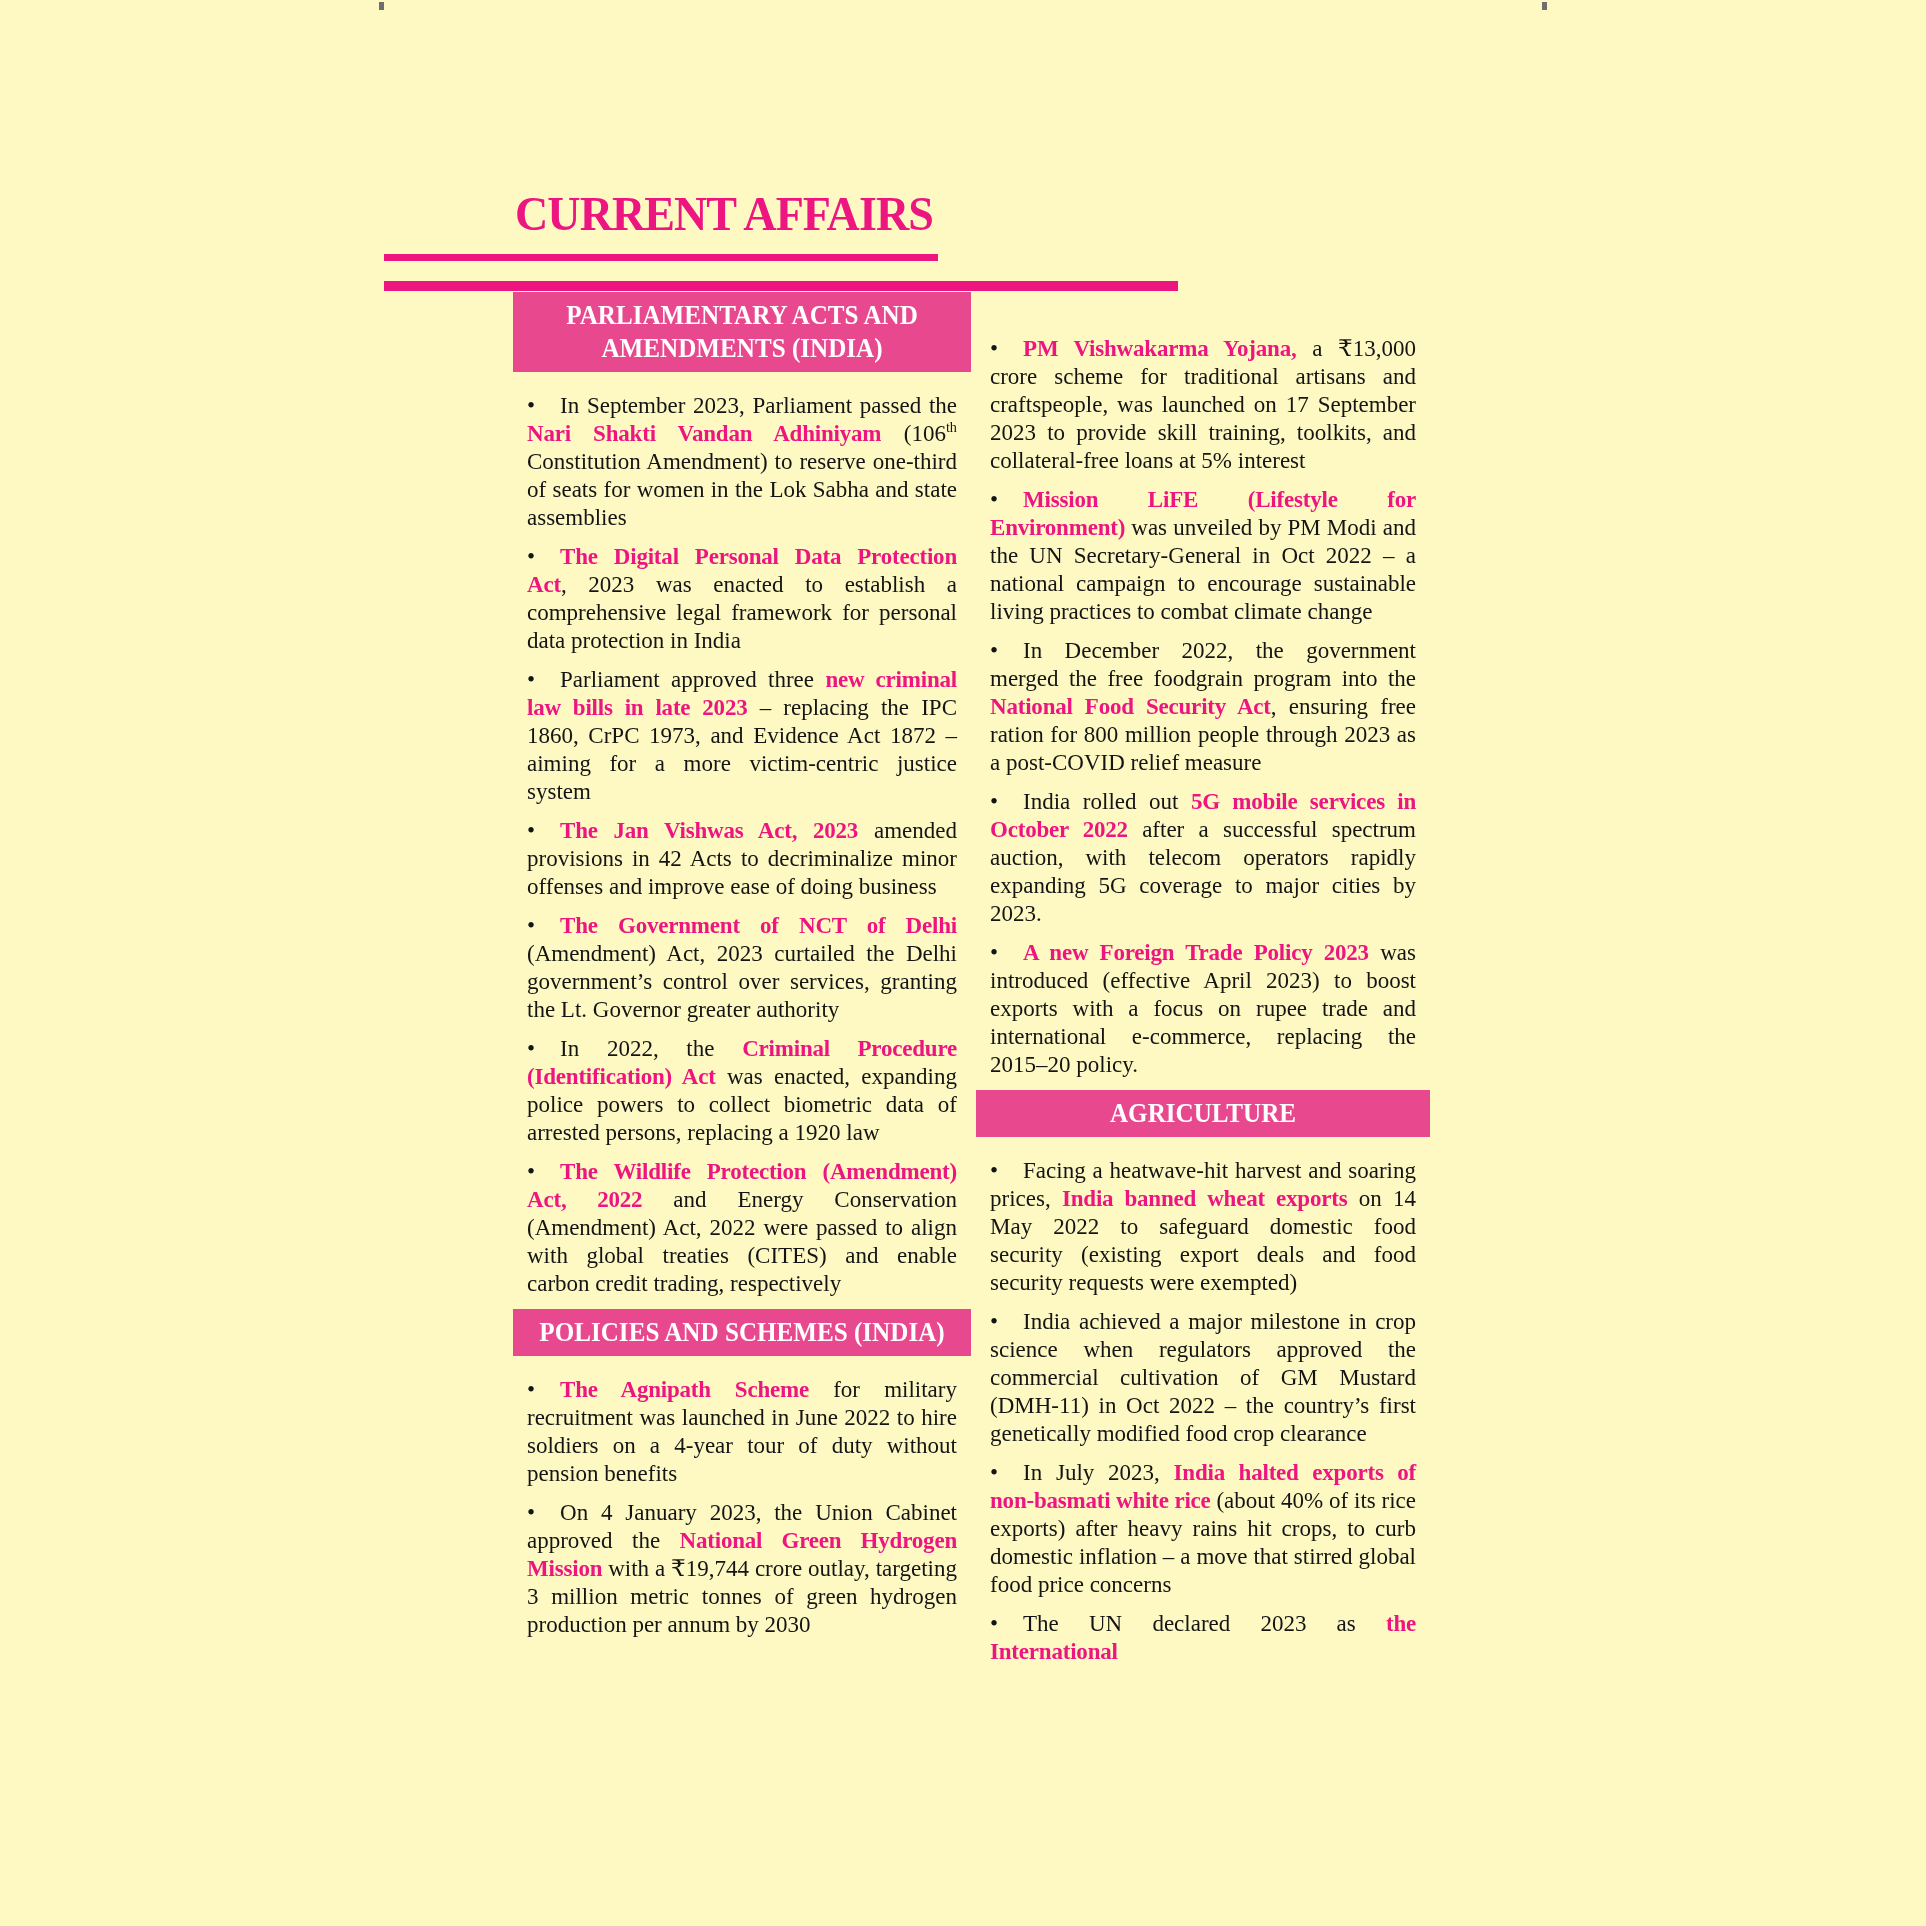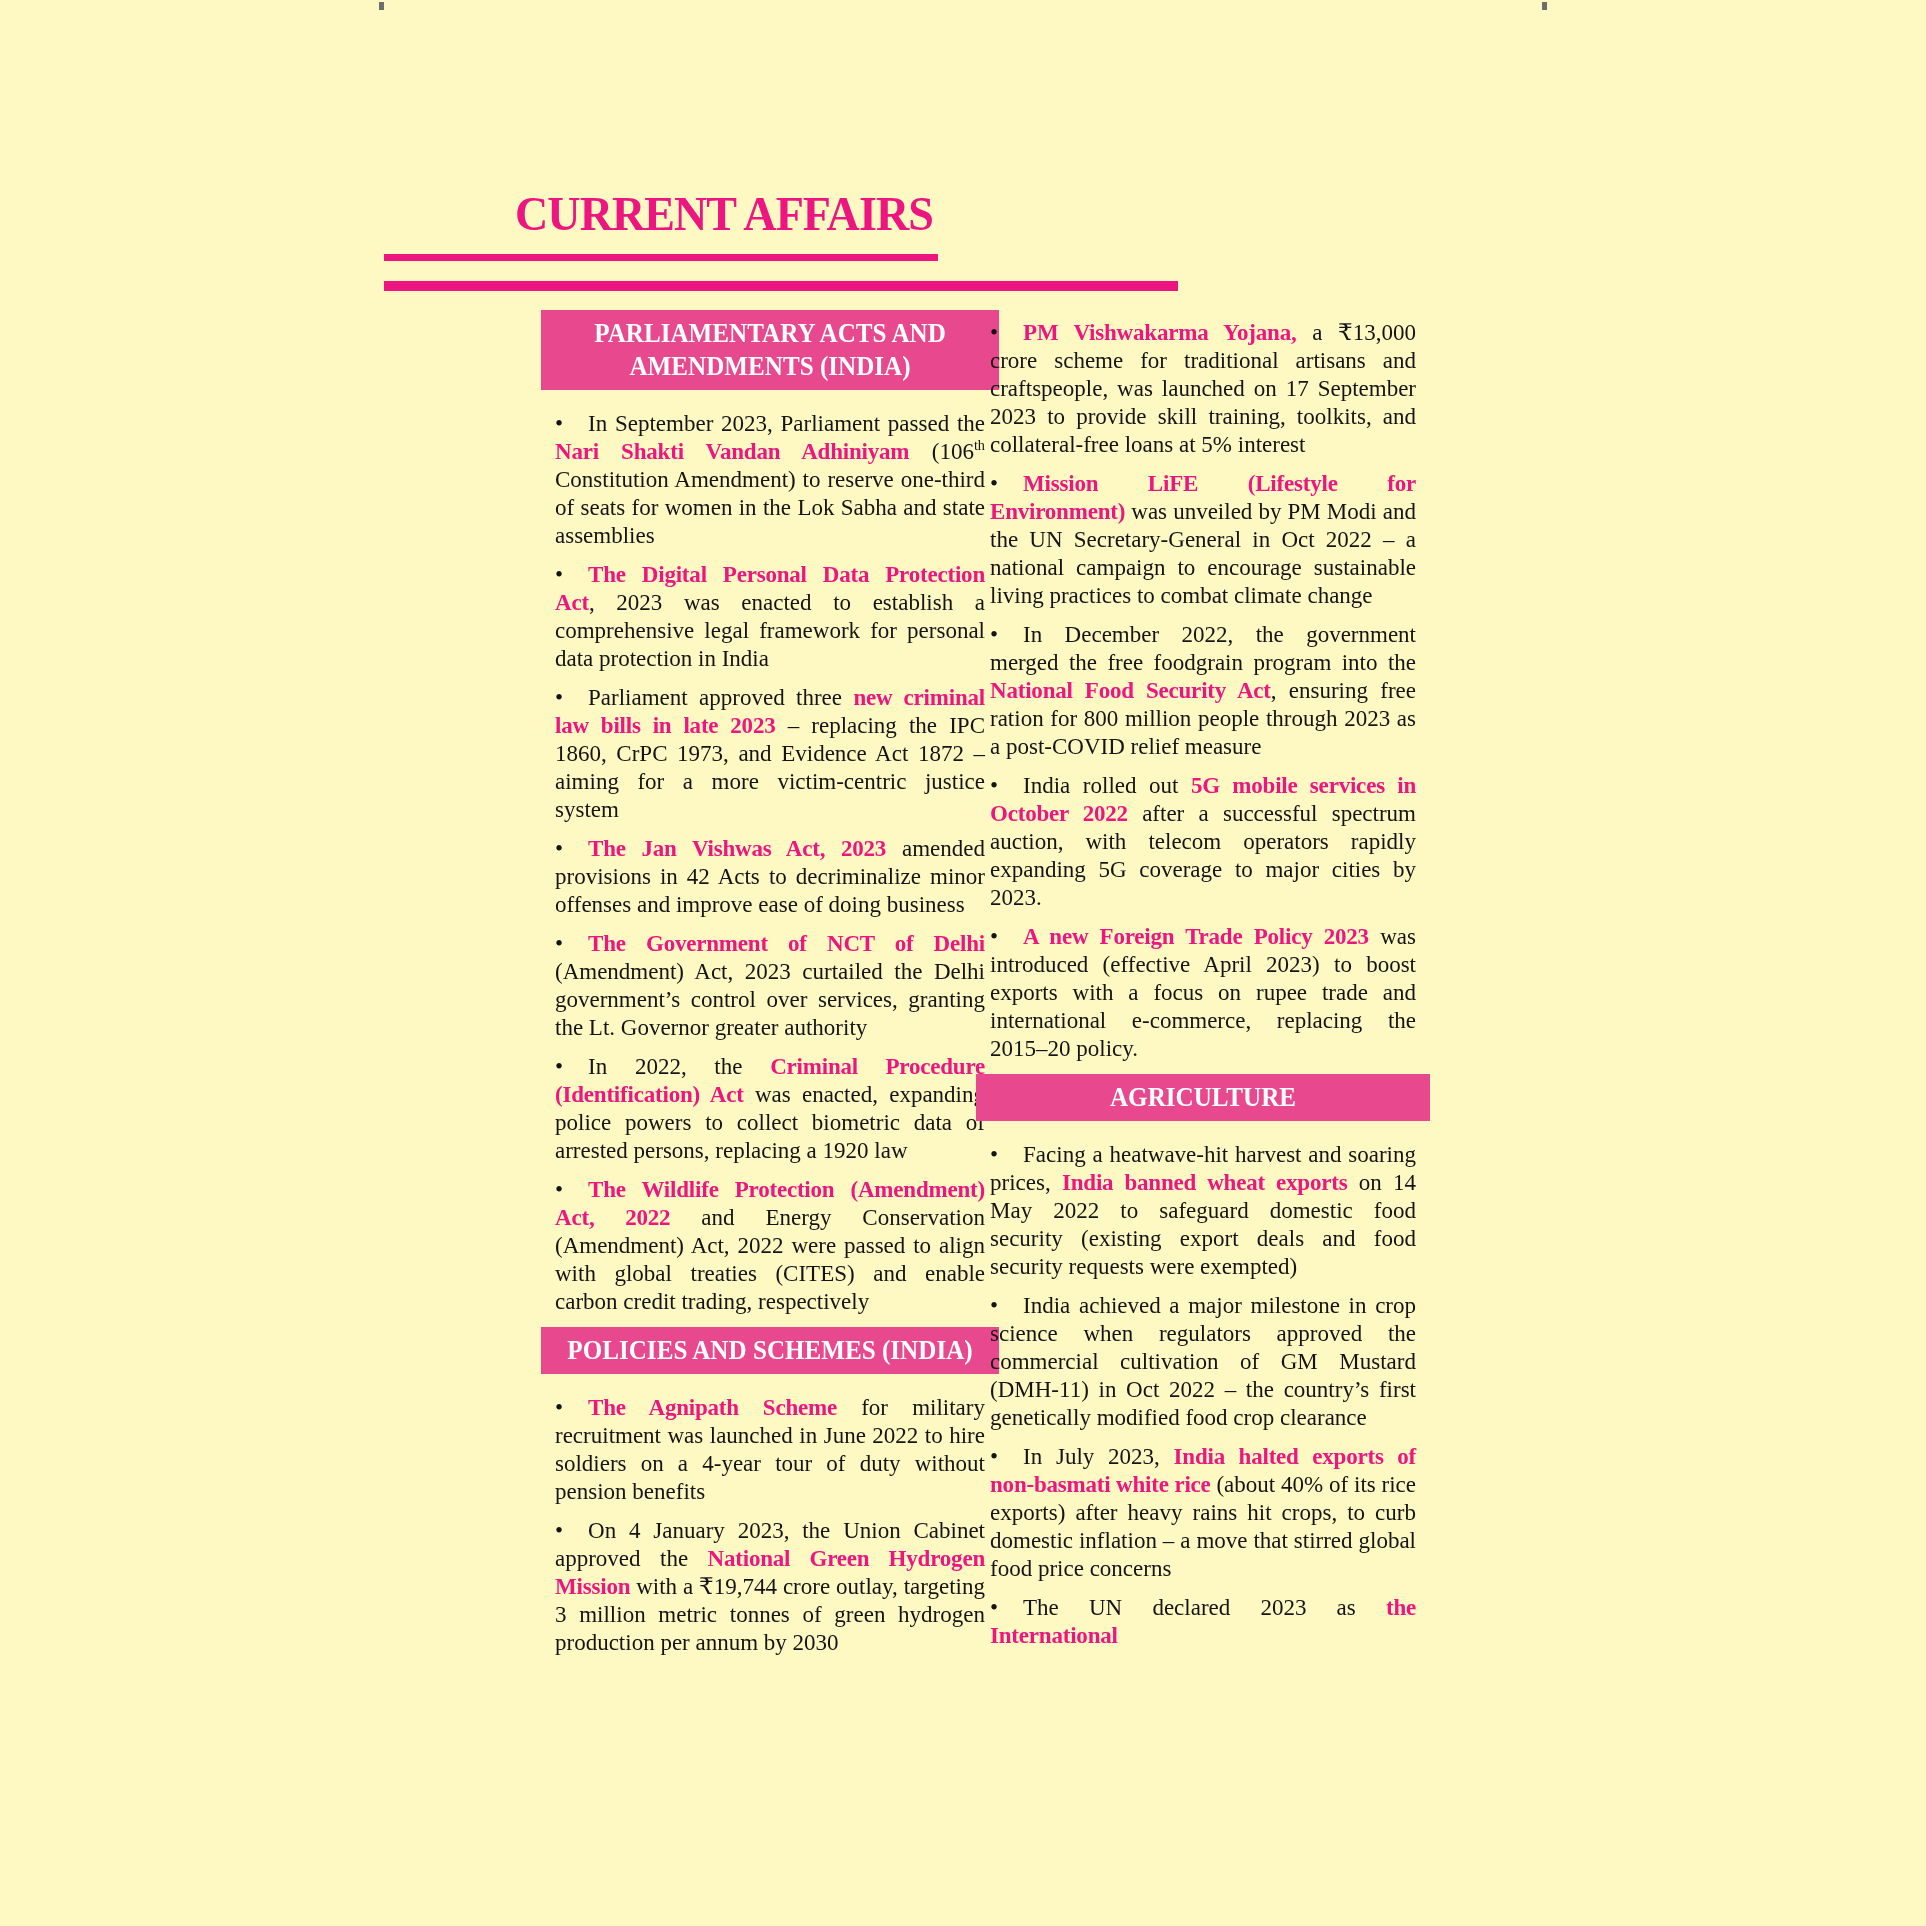--- a/index.html
+++ b/index.html
@@ -22,22 +22,22 @@
     font-size:48px;line-height:48px;font-weight:bold;color:var(--pink);
     letter-spacing:-1px;white-space:nowrap;transform:scaleX(.96);transform-origin:left;
   }
   .rule{position:absolute;background:var(--pink);}
   .rule.thin{left:384px;top:254px;width:554px;height:7px;}
   .rule.thick{left:384px;top:281px;width:794px;height:10px;}
   .col{
     position:absolute;color:var(--ink);
     font-size:23px;line-height:28px;text-align:justify;
   }
-  #col-left{left:527px;top:310px;width:430px;margin-left:28px;}
-  #col-right{left:990px;top:319px;width:426px;}
+  #col-left{left:527px;top:292px;width:430px;}
+  #col-right{left:990px;top:335px;width:426px;}
   .section-header{
     background:var(--boxpink);color:#ffffff;font-weight:bold;
     margin:8px -14px 20px -14px;padding:7px 0;
     font-size:27px;line-height:33px;text-align:center;overflow:hidden;
   }
   .section-header:first-child{margin-top:0;}
   .shline{white-space:nowrap;transform:scaleX(.93);transform-origin:center;}
   p.bullet{margin:0 0 11px 0;}
   p.bullet:last-child{margin-bottom:0;}
   p.bullet.jl{text-align-last:justify;}

